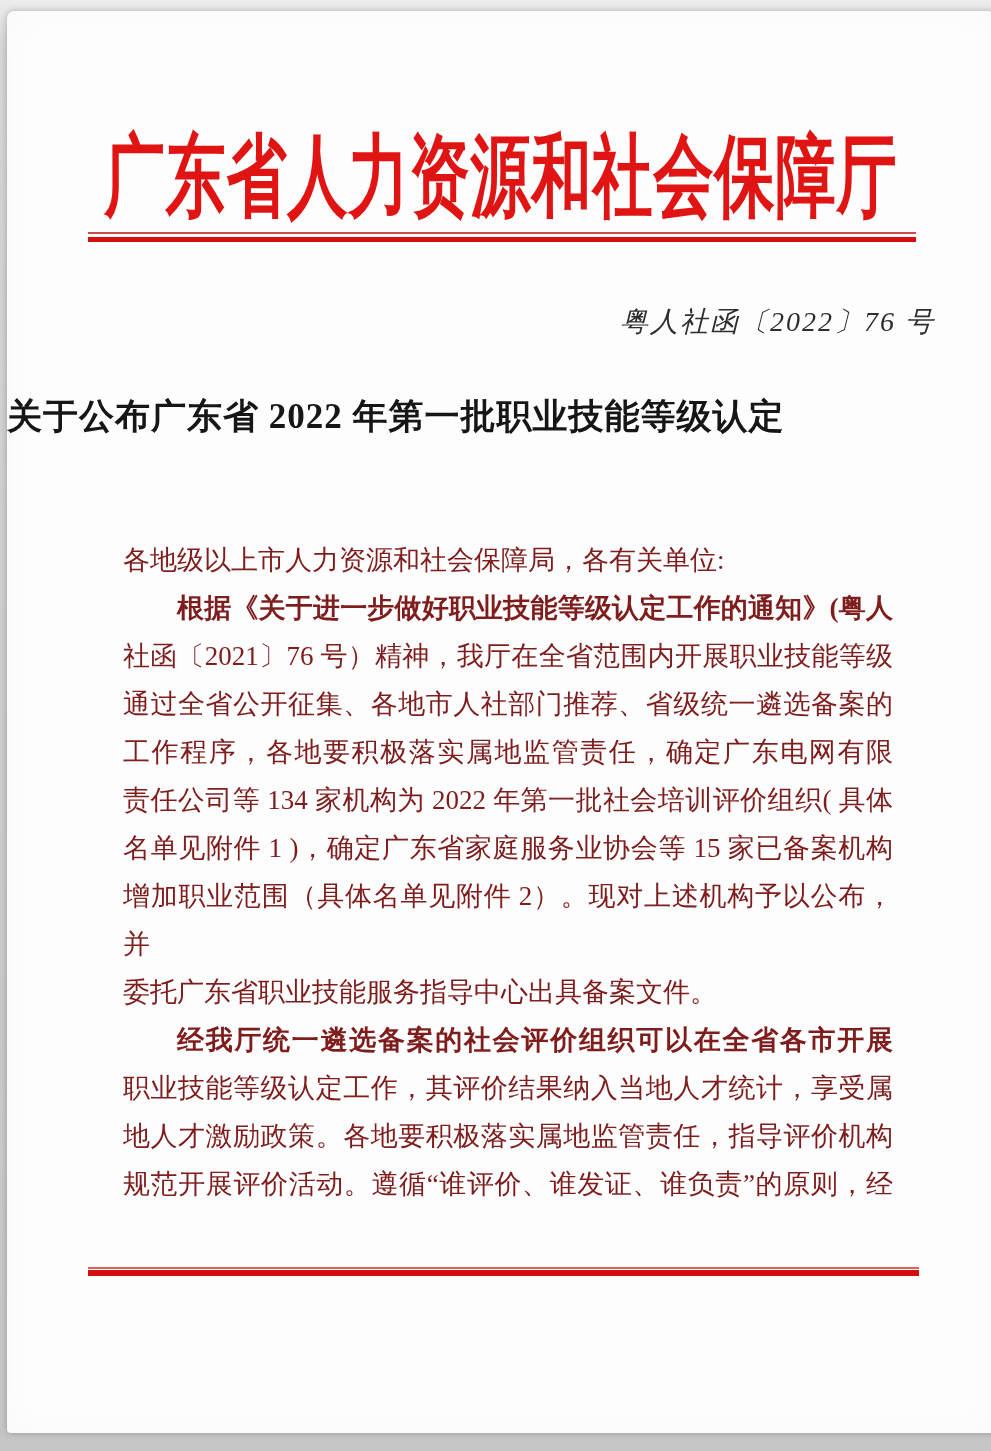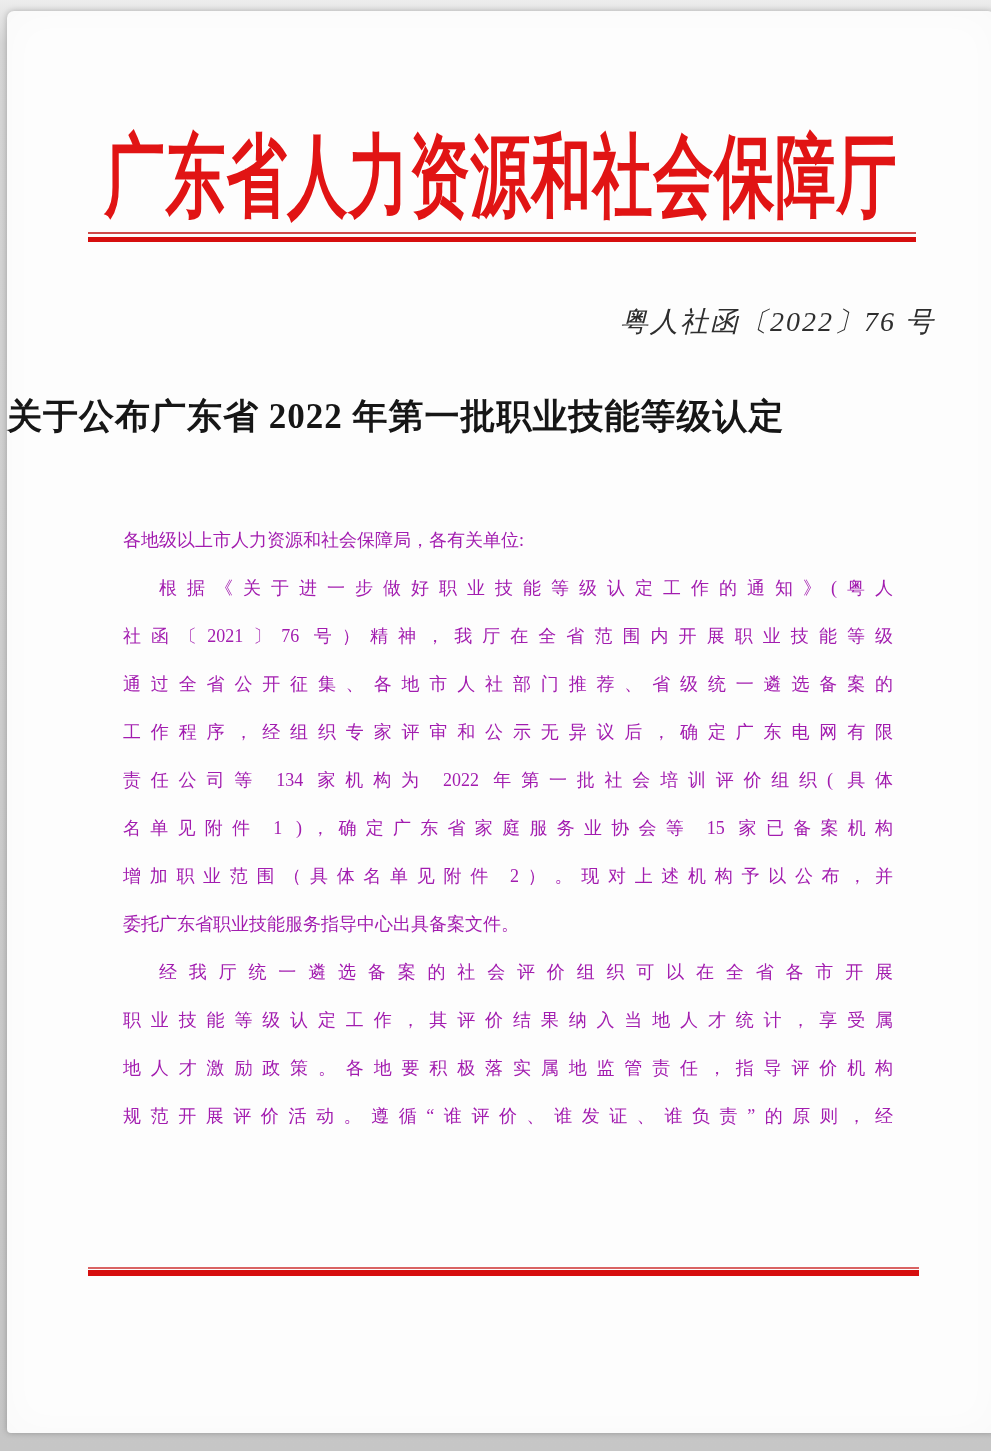--- a/index.html
+++ b/index.html
@@ -57,36 +57,36 @@
     position: absolute;
     top: 377px; left: 0; right: 0;
     font-weight: bold;
     font-size: 35px;
     line-height: 57px;
     color: #161616;
     letter-spacing: 1px;
   }
   .body-block {
     position: absolute;
-    top: 505px; left: 116px;
+    top: 525px; left: 116px;
     width: 770px;
-    font-size: 18px;
+    font-size: 27px;
     line-height: 48px;
-    color: #a21caf;
+    color: #7f1d1d;
   }
   .bl {
     text-align: justify;
     white-space: nowrap-normal;
   }
   .bl.j {
     text-align: justify;
     text-align-last: justify;
     -moz-text-align-last: justify;
   }
-  .bl.ind { text-indent: 2em; }
+  .bl.ind { text-indent: 2em; font-weight: bold; }
   .rule-bottom {
     position: absolute;
     top: 1256px; left: 81px; width: 831px;
   }
   .rule-bottom .thin  { height: 2px; background: #d96363; }
   .rule-bottom .gap   { height: 1px; }
   .rule-bottom .thick { height: 6px; background: #d60e0e; }
 </style>
 </head>
 <body>
@@ -107,21 +107,21 @@
     <div class="title">
       <div>关于公布广东省 2022 年第一批职业技能等级认定</div>
     </div>
 
     <div class="body-block">
       <div class="bl">各地级以上市人力资源和社会保障局，各有关单位:</div>
 
       <div class="bl j ind">根据《关于进一步做好职业技能等级认定工作的通知》(粤人</div>
       <div class="bl j">社函〔2021〕76 号）精神，我厅在全省范围内开展职业技能等级</div>
       <div class="bl j">通过全省公开征集、各地市人社部门推荐、省级统一遴选备案的</div>
-      <div class="bl j">工作程序，经组织专家评审和公示无异议后，确定广东电网有限</div>
+      <div class="bl j">工作程序，各地要积极落实属地监管责任，确定广东电网有限</div>
       <div class="bl j">责任公司等 134 家机构为 2022 年第一批社会培训评价组织( 具体</div>
       <div class="bl j">名单见附件 1 )，确定广东省家庭服务业协会等 15 家已备案机构</div>
       <div class="bl j">增加职业范围（具体名单见附件 2）。现对上述机构予以公布，并</div>
       <div class="bl">委托广东省职业技能服务指导中心出具备案文件。</div>
 
       <div class="bl j ind">经我厅统一遴选备案的社会评价组织可以在全省各市开展</div>
       <div class="bl j">职业技能等级认定工作，其评价结果纳入当地人才统计，享受属</div>
       <div class="bl j">地人才激励政策。各地要积极落实属地监管责任，指导评价机构</div>
       <div class="bl j">规范开展评价活动。遵循“谁评价、谁发证、谁负责”的原则，经</div>
     </div>

